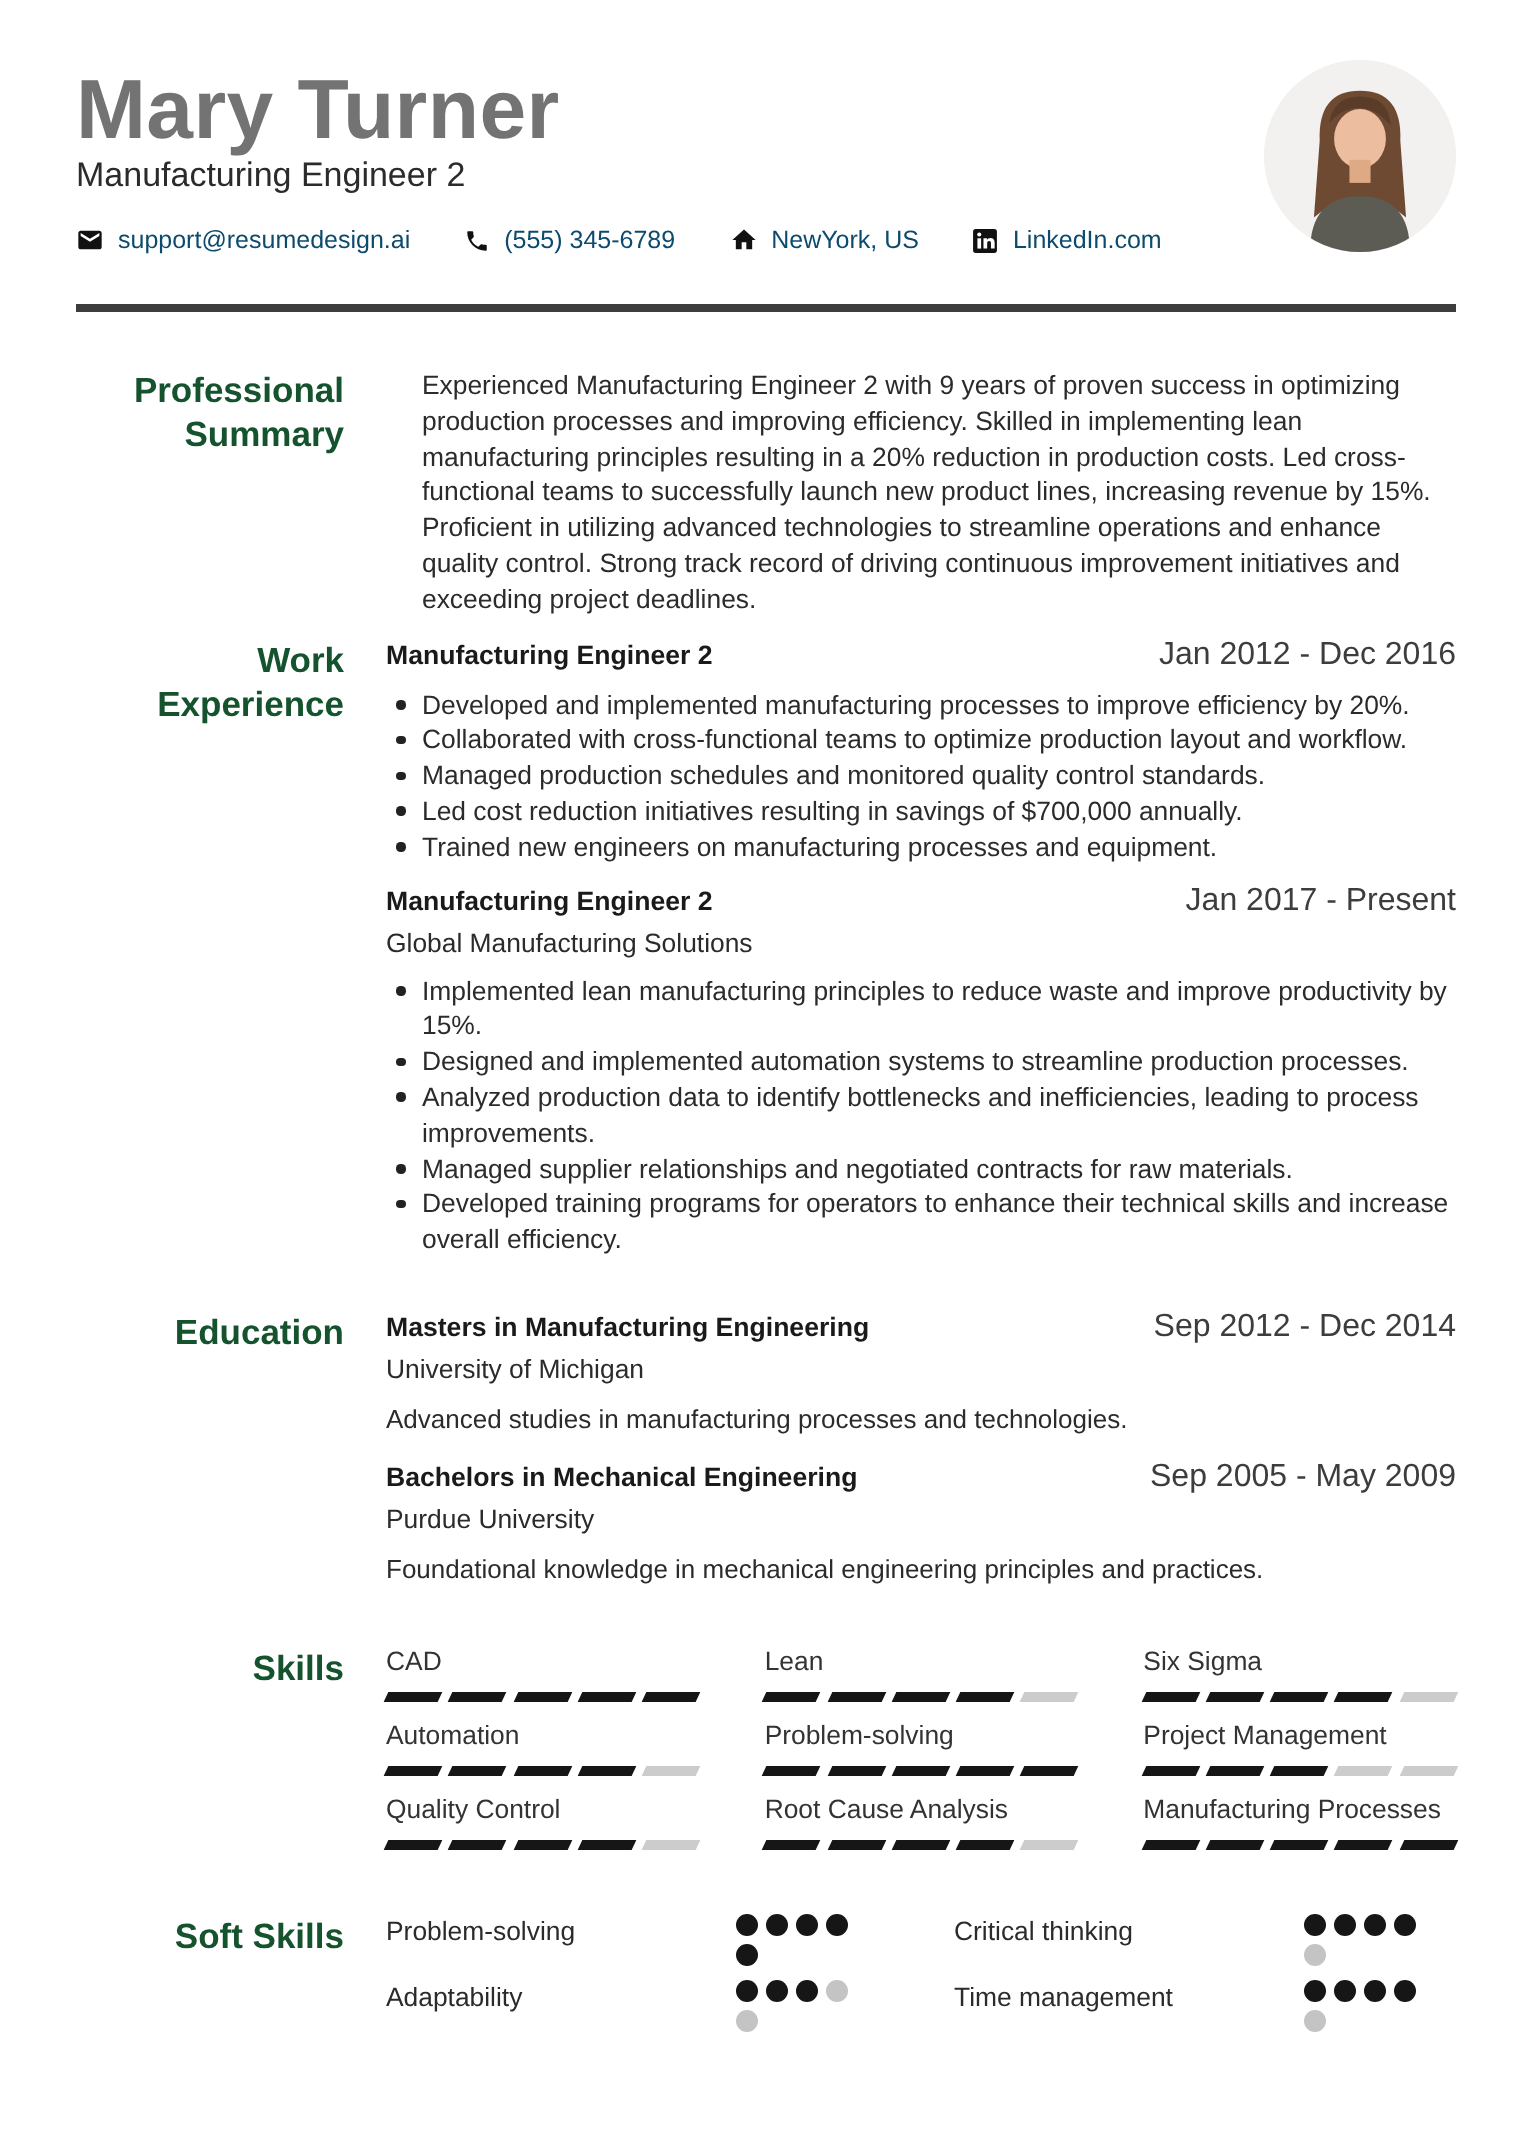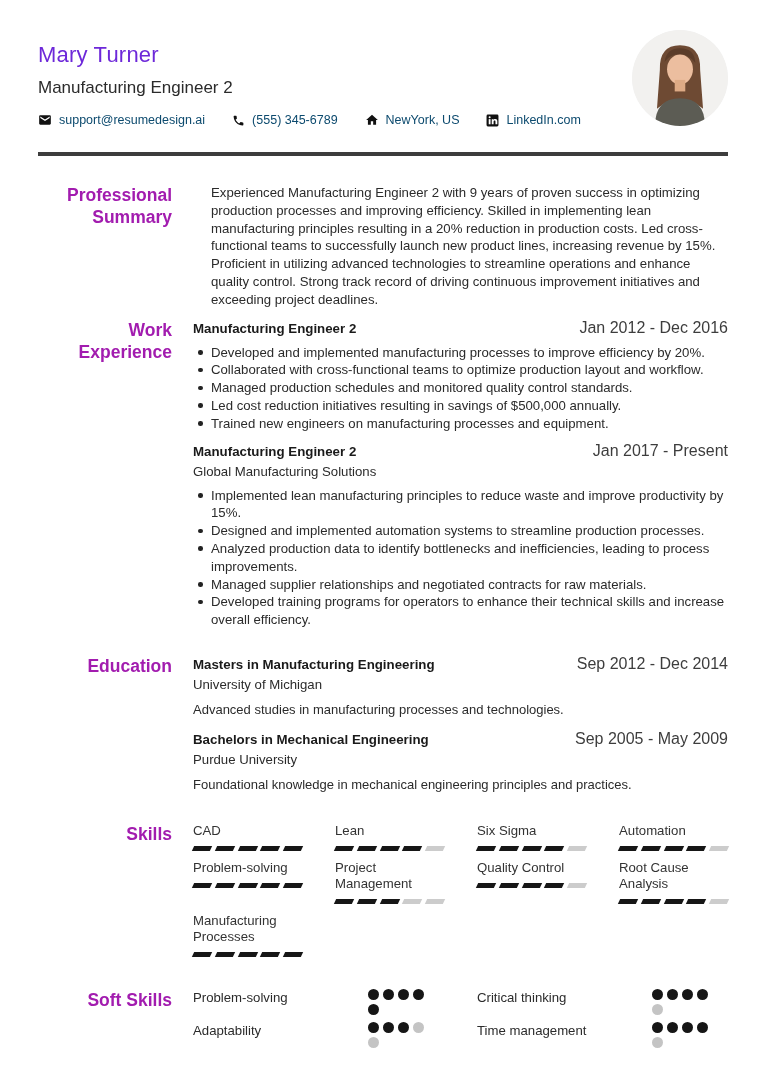--- a/index.html
+++ b/index.html
@@ -8,38 +8,38 @@
     background:#ffffff;
     font-family:"Liberation Sans", sans-serif;
     color:#2b2b2b;
     overflow:hidden;
     position:relative;
   }
   .page { padding:38px 40px 0 38px; }
 
   
   .header { position:relative; }
-  .name { font-size:22px; font-weight:400; color:#6d28d9; line-height:34px; letter-spacing:.2px; }
+  .name { font-size:42px; font-weight:700; color:#737373; line-height:34px; letter-spacing:.2px; }
   .job-subtitle { font-size:17px; color:#2b2b2b; margin-top:6px; line-height:20px; }
   .contact-row { display:flex; align-items:center; gap:27px; margin-top:14px; height:16px; }
   .contact-item { display:flex; align-items:center; gap:7px; font-size:12.5px; color:#0c4a6e; }
   .contact-item svg { display:block; }
   .avatar {
     position:absolute; right:0; top:-8px;
     width:96px; height:96px; border-radius:50%;
     overflow:hidden; background:#f1f1f1;
   }
   .avatar svg { width:100%; height:100%; display:block; }
   .divider { margin-top:24px; height:4px; background:#3d3d3d; width:100%; }
 
   
   .section { display:grid; grid-template-columns:134px 1fr; column-gap:21px; }
   .section-label {
     text-align:right; font-weight:700; font-size:17.5px;
-    line-height:22px; color:#a21caf;
+    line-height:22px; color:#14532d;
   }
   .sec-summary { margin-top:28px; }
   .sec-work { margin-top:10px; }
   .sec-education { margin-top:26px; }
   .sec-skills { margin-top:30px; }
   .sec-soft { margin-top:32px; }
 
   .summary-text { font-size:13.2px; line-height:17.8px; color:#2b2b2b;margin-left:18px; }
 
   
@@ -58,21 +58,21 @@
     content:""; position:absolute; left:5px; top:6.5px;
     width:4.5px; height:4.5px; border-radius:50%; background:#222;
   }
 
   
   .edu { margin-top:12px; }
   .edu:first-child { margin-top:0; }
   .edu-desc { font-size:13px; margin-top:9px; line-height:16px; }
 
   
-  .skills-grid { display:grid; grid-template-columns:1fr 1fr 1fr 1fr; column-gap:33px; row-gap:9px; }
+  .skills-grid { display:grid; grid-template-columns:1fr 1fr 1fr; column-gap:33px; row-gap:9px; }
   .skill-name { font-size:13.2px; color:#333333; line-height:16px; }
   .skill-bar { display:flex; gap:5px; margin-top:7px; }
   .skill-seg { flex:1; height:5px; transform:skewX(-25deg); }
   .skill-seg.filled { background:#161616; }
   .skill-seg.empty  { background:#cccccc; }
 
   
   .soft-grid { display:grid; grid-template-columns:1fr 1fr; column-gap:33px; row-gap:7px; }
   .soft-item { display:flex; justify-content:space-between; align-items:flex-start; }
   .soft-name { font-size:13.2px; color:#2b2b2b; line-height:15px; padding-top:1px; }
@@ -152,21 +152,21 @@
     <div>
   <div class="job">
     <div class="row-between">
       <div class="item-title">Manufacturing Engineer 2</div>
       <div class="item-dates">Jan 2012 - Dec 2016</div>
     </div>
     <ul class="bullets">
             <li>Developed and implemented manufacturing processes to improve efficiency by 20%.</li>
             <li>Collaborated with cross-functional teams to optimize production layout and workflow.</li>
             <li>Managed production schedules and monitored quality control standards.</li>
-            <li>Led cost reduction initiatives resulting in savings of $500,000 annually.</li>
+            <li>Led cost reduction initiatives resulting in savings of $700,000 annually.</li>
             <li>Trained new engineers on manufacturing processes and equipment.</li>
           </ul>
   </div>
 
   <div class="job">
     <div class="row-between">
       <div class="item-title">Manufacturing Engineer 2</div>
       <div class="item-dates">Jan 2017 - Present</div>
     </div>
     <div class="item-sub">Global Manufacturing Solutions</div>

